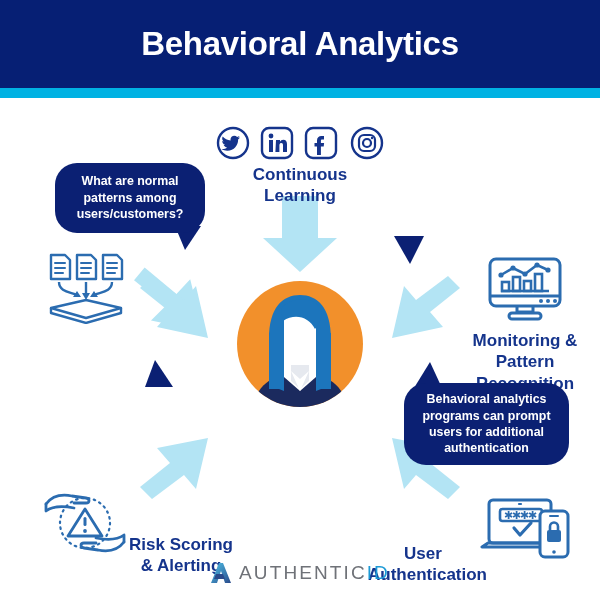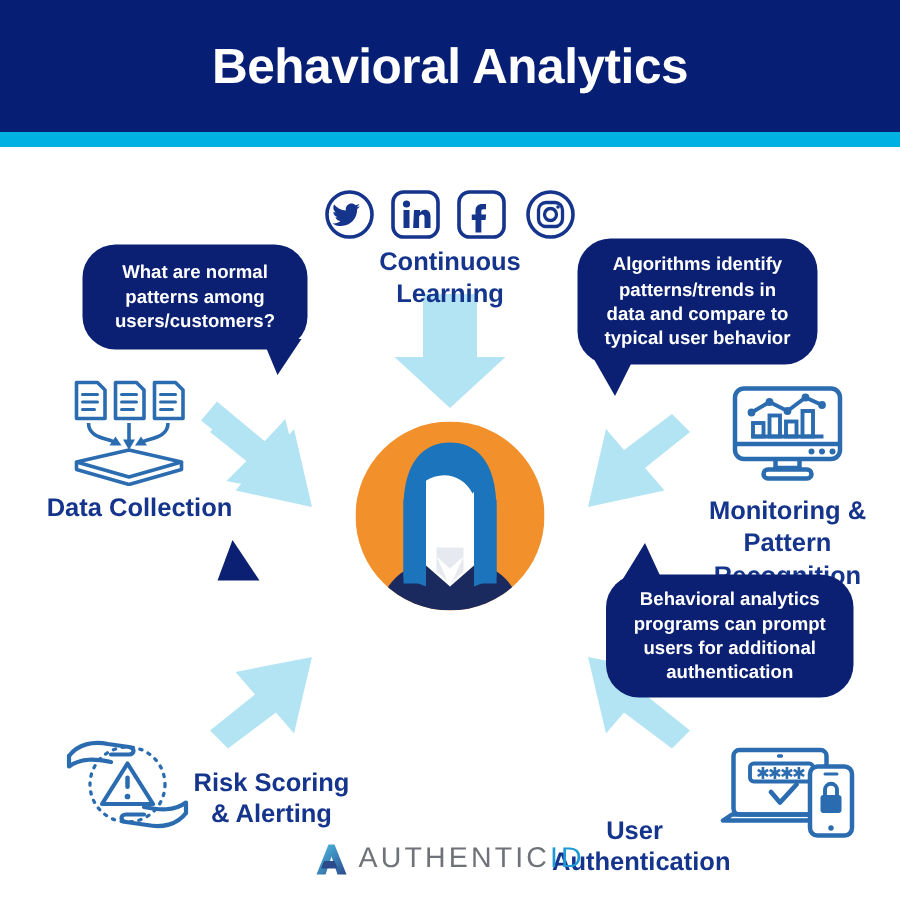--- a/index.html
+++ b/index.html
@@ -89,21 +89,21 @@
     color:#15348C;
     font-weight:bold;
     font-size:17px;
     line-height:1.25;
     text-align:center;
     white-space:pre-line;
   }
   #label-continuous-learning{left:215px;top:164px;width:170px;}
   #label-data-collection{left:18px;top:328px;width:150px;}
   #label-monitoring{left:455px;top:330px;width:140px;}
-  #label-risk-scoring{left:126px;top:511px;width:110px;}
+  #label-risk-scoring{left:126px;top:534px;width:110px;}
   #label-user-authentication{left:368px;top:511px;width:110px;margin-top:32px;}
 
   
   .icon-box{position:absolute;}
   #icon-social{left:216px;top:126px;width:168px;height:34px;}
   #icon-data-collection{left:41px;top:252px;width:90px;height:72px;}
   #icon-monitoring{left:487px;top:256px;width:76px;height:68px;}
   #icon-risk-scoring{left:42px;top:490px;width:86px;height:66px;}
   #icon-user-auth{left:478px;top:497px;width:94px;height:62px;}
 
@@ -234,21 +234,20 @@
         <polygon points="36,39 40,45 32,45"></polygon>
         <polygon points="53,39 57,45 49,45"></polygon>
         <polygon points="45,48 49,41 41,41"></polygon>
       </g>
       <g fill="none" stroke="#2B6CB0" stroke-width="2.4" stroke-linejoin="round">
         <polygon points="45,48 80,56 45,66 10,56"></polygon>
         <path d="M10 56v5l35 10 35-10v-5"></path>
       </g>
     </svg>
   </div>
-  <div class="label" id="label-data-collection">Data Collection</div>
 
   <div class="icon-box" id="icon-monitoring">
     <svg width="76" height="68" viewBox="0 0 76 68" xmlns="http://www.w3.org/2000/svg">
       <rect x="3" y="3" width="70" height="47" rx="6" ry="6" fill="none" stroke="#2B6CB0" stroke-width="3"></rect>
       <line x1="3" y1="40" x2="73" y2="40" stroke="#2B6CB0" stroke-width="3"></line>
       <g fill="none" stroke="#2B6CB0" stroke-width="2.6" stroke-linecap="round">
         <polyline points="14,19 26,12 38,18 50,9 61,14"></polyline>
       </g>
       <g fill="#2B6CB0">
         <circle cx="14" cy="19" r="2.6"></circle>
@@ -321,26 +320,20 @@
 Authentication</div>
 
   <div class="tail" id="tail-normal-patterns"></div>
   <div class="bubble" id="bubble-normal-patterns">
     <span>What are normal
 patterns among
 users/customers?</span>
   </div>
 
   <div class="tail" id="tail-algorithms"></div>
-  <div class="bubble" id="bubble-algorithms">
-    <span>Algorithms identify
-patterns/trends in
-data and compare to
-typical user behavior</span>
-  </div>
 
   <div class="tail" id="tail-risk-score"></div>
 
   <div class="tail" id="tail-behavioral-analytics"></div>
   <div class="bubble" id="bubble-behavioral-analytics">
     <span>Behavioral analytics
 programs can prompt
 users for additional
 authentication</span>
   </div>

